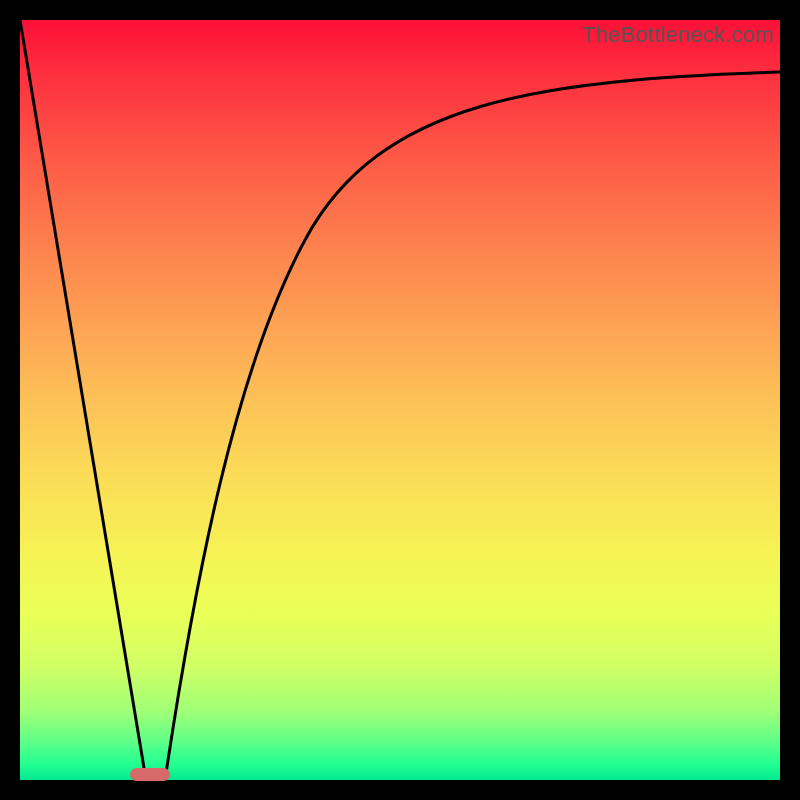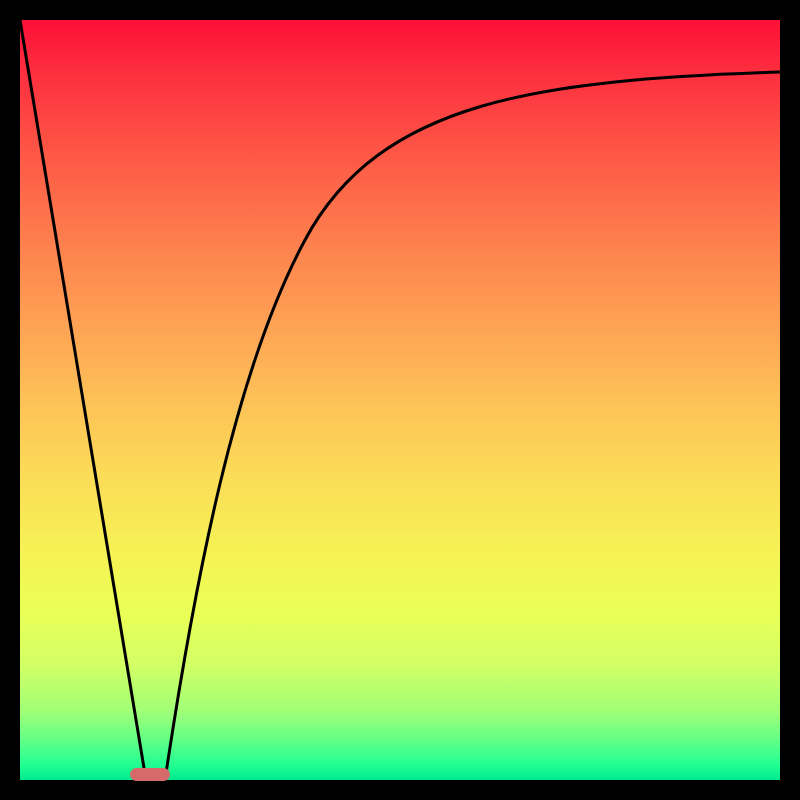--- a/index.html
+++ b/index.html
@@ -68,20 +68,21 @@
     bottom: -1px; 
     left: 110px;
   }
 </style>
 </head>
 <body>
 
 <div class="frame">
   <div class="plot">
 
+    <div class="watermark">TheBottleneck.com</div>
 
     <svg class="curve" viewBox="0 0 760 760" preserveAspectRatio="none">
 
       <path d="M 0 0 L 126 760" stroke="#000" stroke-width="3" fill="none"></path>
 
       <path d="M 145 760
                C 175 560, 215 350, 285 220
                C 360 80, 520 60, 760 52" stroke="#000" stroke-width="3" fill="none"></path>
     </svg>
 

